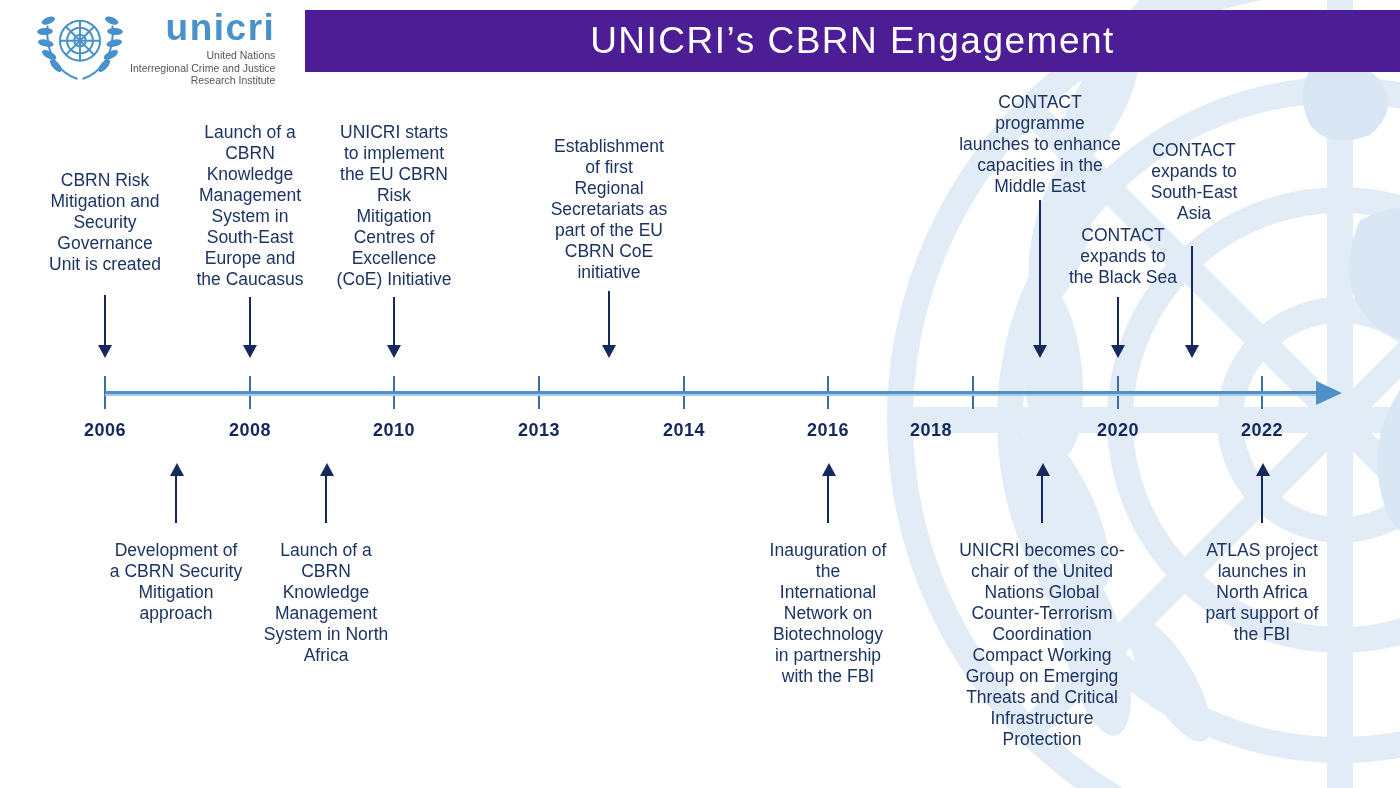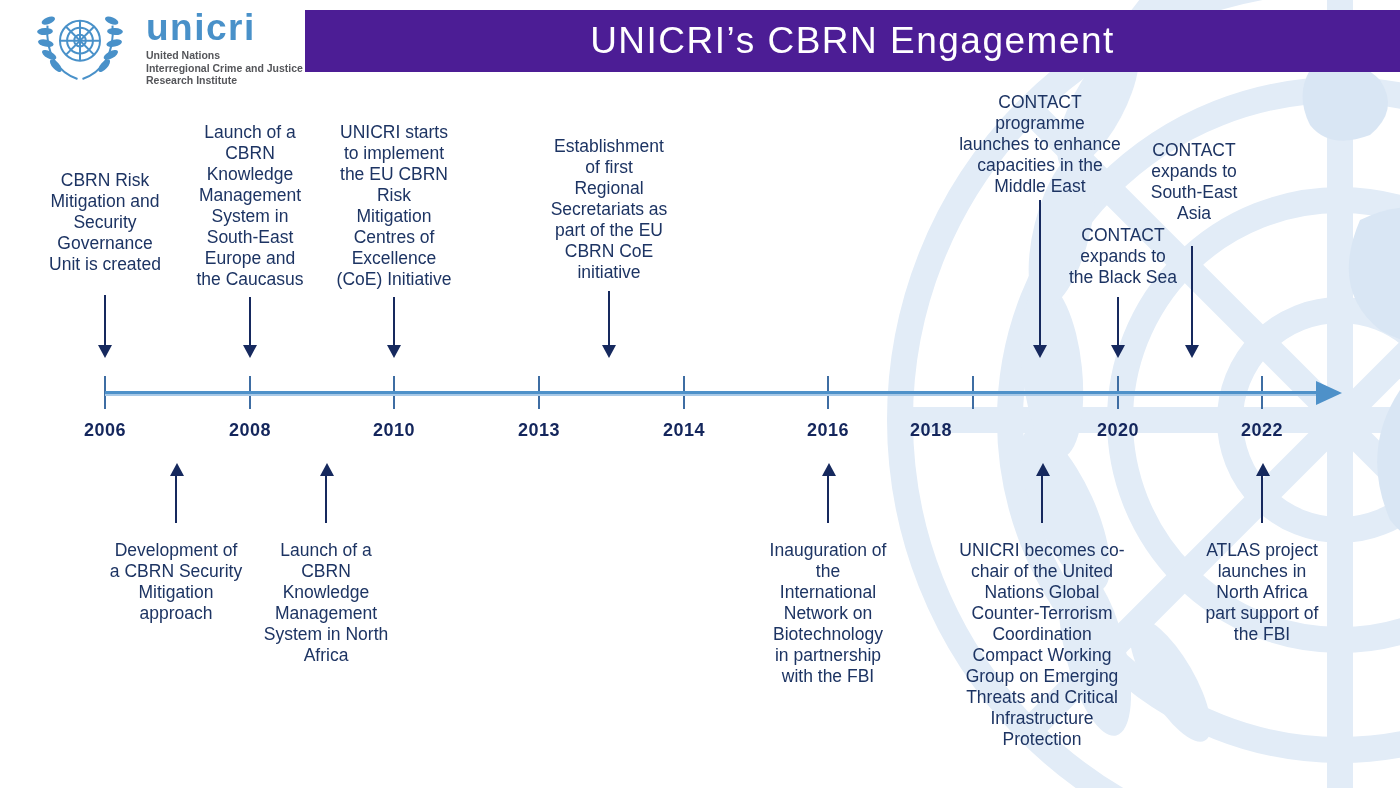--- a/index.html
+++ b/index.html
@@ -7,23 +7,23 @@
   .page {
     position:relative; width:1400px; height:788px; overflow:hidden;
     font-family:"Liberation Sans", sans-serif; background:#ffffff;
   }
 
   
   .watermark { position:absolute; left:840px; top:-80px; width:1000px; height:1000px; z-index:0; }
 
   
   .brand { position:absolute; left:30px; top:4px; display:flex; align-items:flex-start; z-index:3; }
-  .brand-text { margin-left:16px; padding-top:6px; }
+  .brand-text { margin-left:0; padding-top:6px;text-align:right; }
   .wordmark { font-size:37px; font-weight:800; color:#4991c9; letter-spacing:1.5px; line-height:36px; display:block; }
-  .org-lines { margin-top:3px; font-size:10.5px; font-weight:700; color:#55565a; line-height:12.5px; }
+  .org-lines { margin-top:3px; font-size:10.5px; font-weight:400; color:#55565a; line-height:12.5px; }
   .title-bar { position:absolute; left:305px; top:10px; width:1095px; height:62px; background:#4c1d95; z-index:2; }
   .title-bar h1 { font-size:37px; font-weight:400; color:#ffffff; text-align:center; line-height:62px; letter-spacing:1.5px; }
 
   
   .tl-line { position:absolute; left:105px; top:391px; width:1213px; height:5px; background:#4e91c9; border-bottom:2px solid #a8c9e7; z-index:2; }
   .tl-head { position:absolute; left:1316px; top:381px; width:0; height:0;
              border-top:12px solid transparent; border-bottom:12px solid transparent; border-left:26px solid #4e91c9; z-index:2; }
   .tick { position:absolute; width:2px; height:33px; top:376px; background:#3e6da3; z-index:1; }
   .year { position:absolute; transform:translateX(-50%); top:420px; font-size:18px; font-weight:700; color:#14265c; letter-spacing:.5px; z-index:2; }
 

